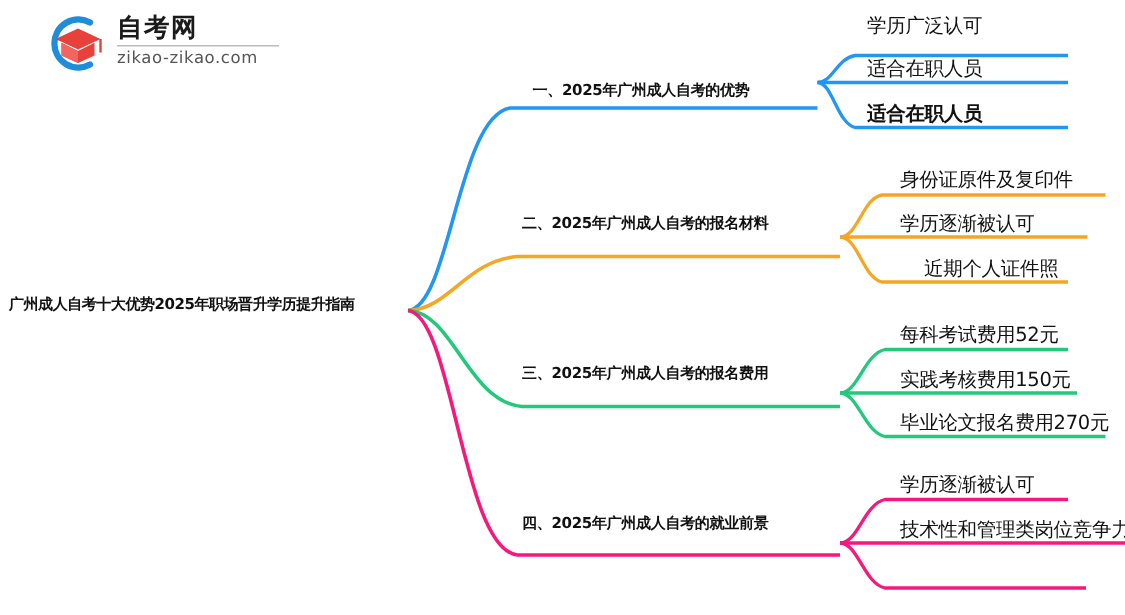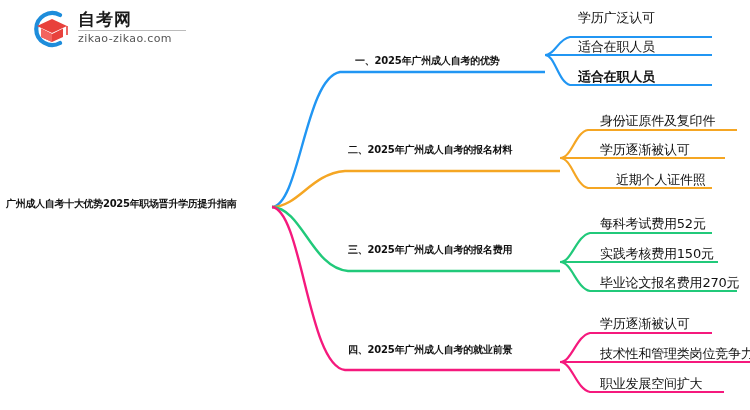--- a/index.html
+++ b/index.html
@@ -163,15 +163,14 @@
   <div class="node-label leaf-label" style="left:616px; top:173px;">近期个人证件照</div>
 
   <div class="node-label branch-label" style="left:348px; top:245px;">三、2025年广州成人自考的报名费用</div>
   <div class="node-label leaf-label" style="left:600px; top:217px;">每科考试费用52元</div>
   <div class="node-label leaf-label" style="left:600px; top:247px;">实践考核费用150元</div>
   <div class="node-label leaf-label" style="left:600px; top:276px;text-align:right;">毕业论文报名费用270元</div>
 
   <div class="node-label branch-label" style="left:348px; top:345px;">四、2025年广州成人自考的就业前景</div>
   <div class="node-label leaf-label" style="left:600px; top:317px;">学历逐渐被认可</div>
   <div class="node-label leaf-label" style="left:600px; top:347px;">技术性和管理类岗位竞争力</div>
-  <div class="node-label leaf-label" style="left:600px; top:377px;">职业发展空间扩大</div>
 
 </div>
 
 </body></html>

